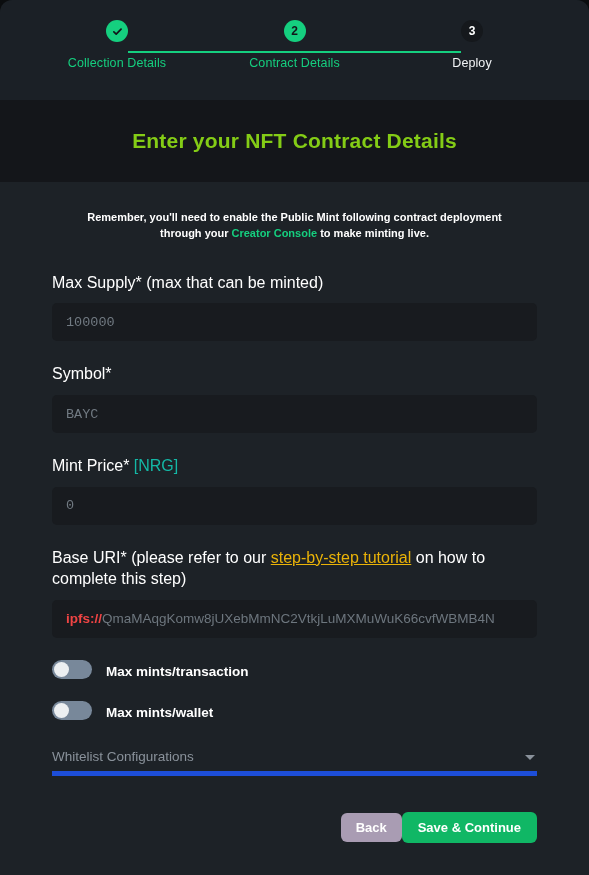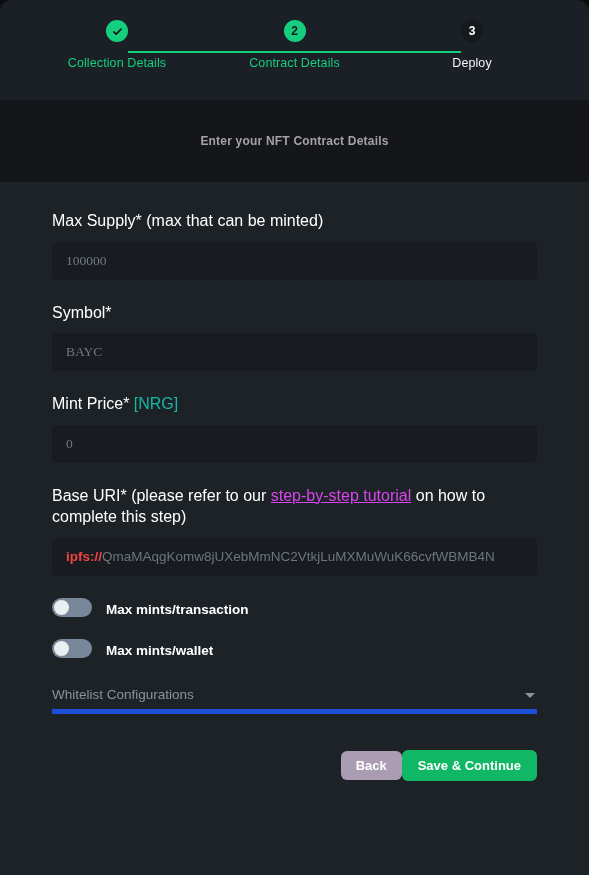--- a/index.html
+++ b/index.html
@@ -88,22 +88,22 @@
   
   .title-band {
     background: #14161a;
     flex: 0 0 82px;
     display: flex;
     align-items: center;
     justify-content: center;
   }
 
   .page-title {
-    color: #a3a3a3;
-    font-size: 12px;
+    color: #84cc16;
+    font-size: 21px;
     font-weight: bold;
     letter-spacing: .2px;
   }
 
   
   .body-panel {
     background: #1d2227;
     flex: 1 1 auto;
     padding: 28px 52px 0 52px;
     position: relative;
@@ -128,34 +128,34 @@
 
   .field-label {
     display: block;
     color: #ffffff;
     font-size: 16px;
     margin-bottom: 10px;
     line-height: 1.35;
   }
   .label-accent { color: #14b8a6; }
   .label-link {
-    color: #d946ef;
+    color: #eab308;
     text-decoration: underline;
     cursor: pointer;
   }
 
   .text-input {
     width: 100%;
     height: 38px;
     background: #181b1f;
     border: none;
     border-radius: 5px;
     color: #e6e9ec;
     font-size: 13.5px;
-    font-family: Liberation Serif, serif;
+    font-family: Liberation Mono, monospace;
     padding: 0 14px;
     outline: none;
   }
   .text-input::placeholder { color: #717a82; }
 
   .prefix-wrap {
     width: 100%;
     height: 38px;
     background: #181b1f;
     border-radius: 5px;
@@ -295,20 +295,23 @@
       </div>
     </div>
   </div>
 
   <div class="title-band">
     <h1 class="page-title">Enter your NFT Contract Details</h1>
   </div>
 
   <div class="body-panel">
 
+    <div class="remember">
+      <span>Remember, you'll need to enable the Public Mint following contract deployment through your </span><a class="link-green">Creator Console</a><span> to make minting live.</span>
+    </div>
 
     <div class="field">
       <label class="field-label">Max Supply* (max that can be minted)</label>
       <input class="text-input" type="text" placeholder="100000" style="">
     </div>
 
     <div class="field">
       <label class="field-label">Symbol*</label>
       <input class="text-input" type="text" placeholder="BAYC" style="">
     </div>

